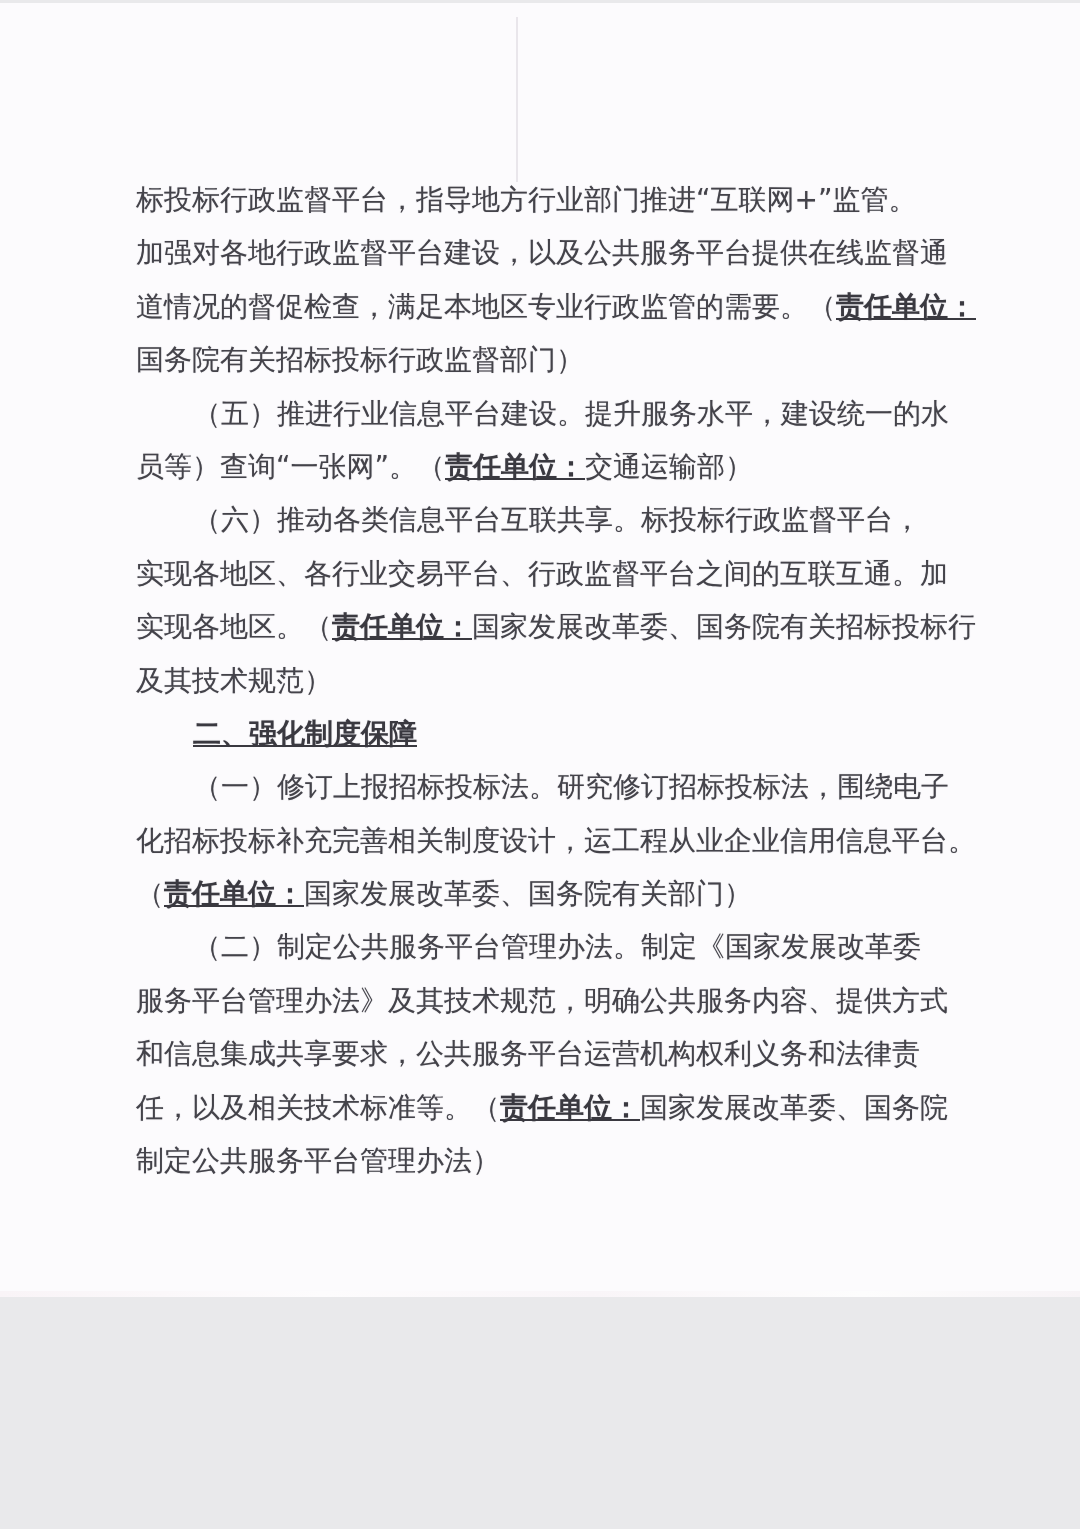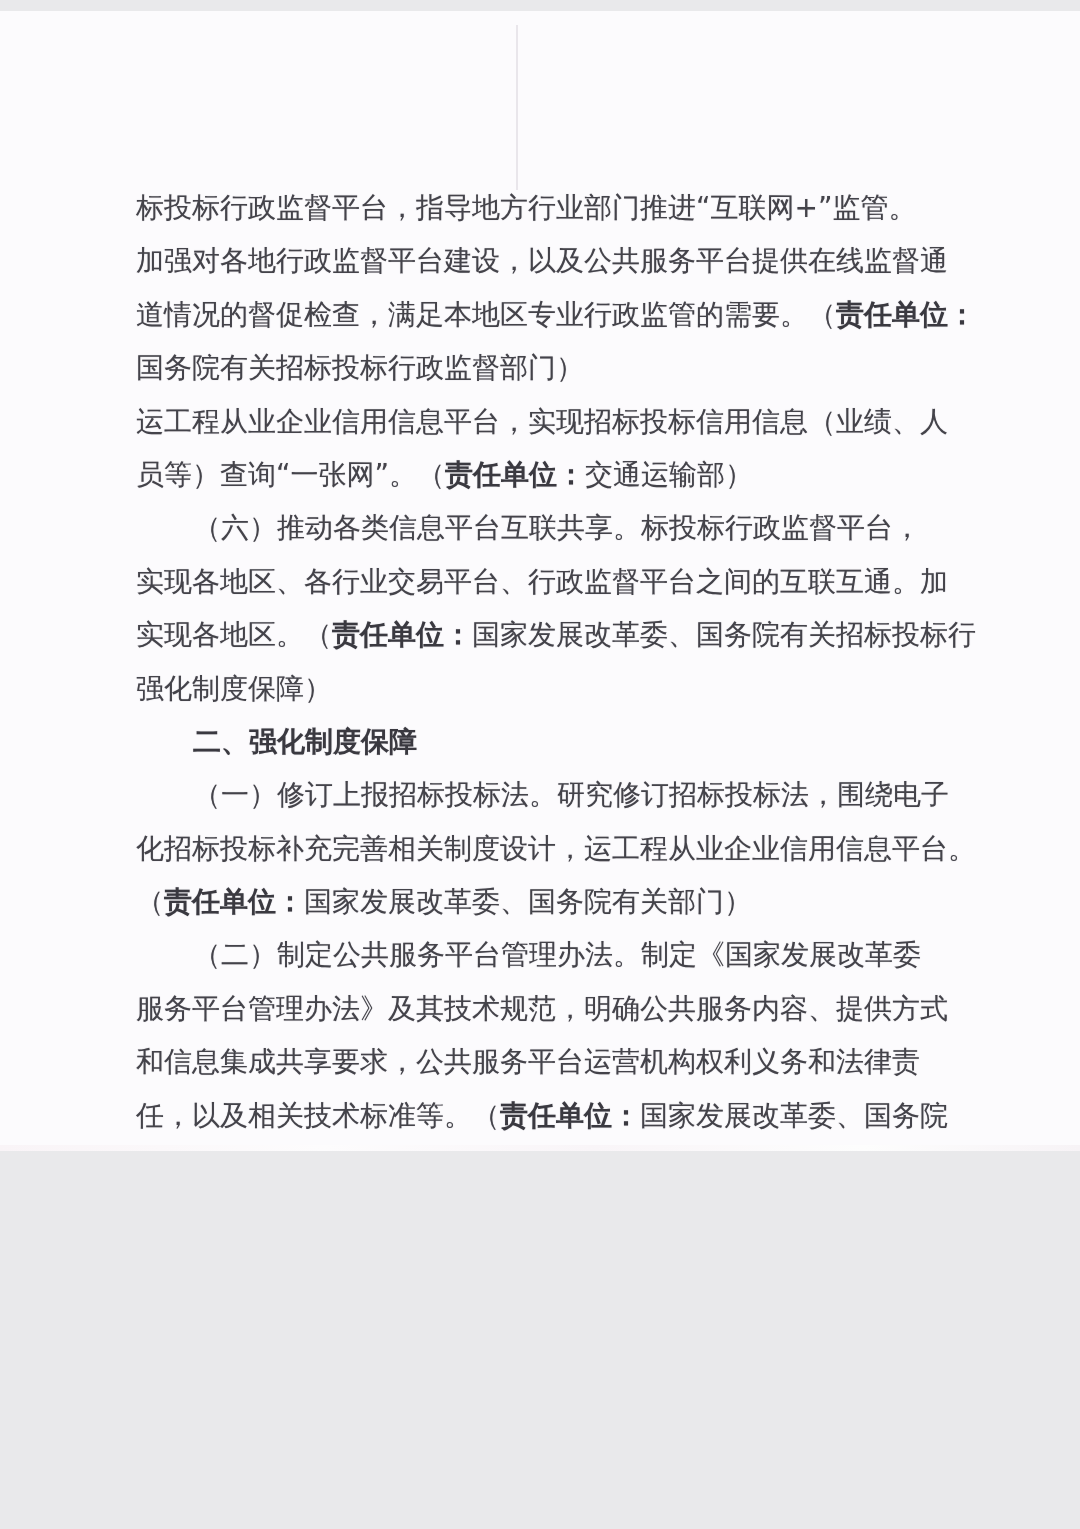--- a/index.html
+++ b/index.html
@@ -3,22 +3,22 @@
 <meta charset="utf-8">
 <style>
   html, body {
     margin: 0;
     padding: 0;
     background: #e9e9eb;
   }
   .page {
     position: relative;
     width: 1080px;
-    height: 1140px;
-    margin: 11px auto;
+    height: 1294px;
+    margin: 3px auto;
     background: #fcfbfd;
     overflow: hidden;
     font-family: "DejaVu Sans", sans-serif;
   }
   
   .crease {
     position: absolute;
     left: 516px;
     top: 14px;
     width: 2px;
@@ -40,20 +40,21 @@
     white-space: nowrap;
     letter-spacing: 0px;
     text-shadow: 0 0 1px rgba(70,70,80,0.40);
   }
   .line.indent {
     text-indent: 57px;
   }
   .line .b {
     font-weight: 700;
     color: #3a3940;
+    text-decoration: underline;
   }
   .line.heading {
     font-weight: 700;
     color: #38373e;
   }
   .page-number {
     position: absolute;
     top: 1352px;
     left: 0;
     width: 100%;
@@ -76,26 +77,26 @@
 </head>
 <body>
 
 <div class="page">
   <div class="crease"></div>
   <div class="text-block">
       <div class="line"><span>标投标行政监督平台，指导地方行业部门推进“互联网+”监管。</span></div>
       <div class="line"><span>加强对各地行政监督平台建设，以及公共服务平台提供在线监督通</span></div>
       <div class="line"><span>道情况的督促检查，满足本地区专业行政监管的需要。（</span><span class="b">责任单位：</span></div>
       <div class="line"><span>国务院有关招标投标行政监督部门）</span></div>
-      <div class="line"><span>运工程从业企业信用信息平台，实现招标投标信用信息（业绩、人</span></div>
+      <div class="line indent"><span>（五）推进行业信息平台建设。提升服务水平，建设统一的水</span></div>
       <div class="line"><span>员等）查询“一张网”。（</span><span class="b">责任单位：</span><span>交通运输部）</span></div>
       <div class="line indent"><span>（六）推动各类信息平台互联共享。标投标行政监督平台，</span></div>
       <div class="line"><span>实现各地区、各行业交易平台、行政监督平台之间的互联互通。加</span></div>
       <div class="line"><span>实现各地区。（</span><span class="b">责任单位：</span><span>国家发展改革委、国务院有关招标投标行</span></div>
-      <div class="line"><span>强化制度保障）</span></div>
+      <div class="line"><span>及其技术规范）</span></div>
       <div class="line indent heading"><span class="b">二、强化制度保障</span></div>
       <div class="line indent"><span>（一）修订上报招标投标法。研究修订招标投标法，围绕电子</span></div>
       <div class="line"><span>化招标投标补充完善相关制度设计，运工程从业企业信用信息平台。</span></div>
       <div class="line"><span>（</span><span class="b">责任单位：</span><span>国家发展改革委、国务院有关部门）</span></div>
       <div class="line indent"><span>（二）制定公共服务平台管理办法。制定《国家发展改革委</span></div>
       <div class="line"><span>服务平台管理办法》及其技术规范，明确公共服务内容、提供方式</span></div>
       <div class="line"><span>和信息集成共享要求，公共服务平台运营机构权利义务和法律责</span></div>
       <div class="line"><span>任，以及相关技术标准等。（</span><span class="b">责任单位：</span><span>国家发展改革委、国务院</span></div>
       <div class="line"><span>制定公共服务平台管理办法）</span></div>
     </div>

